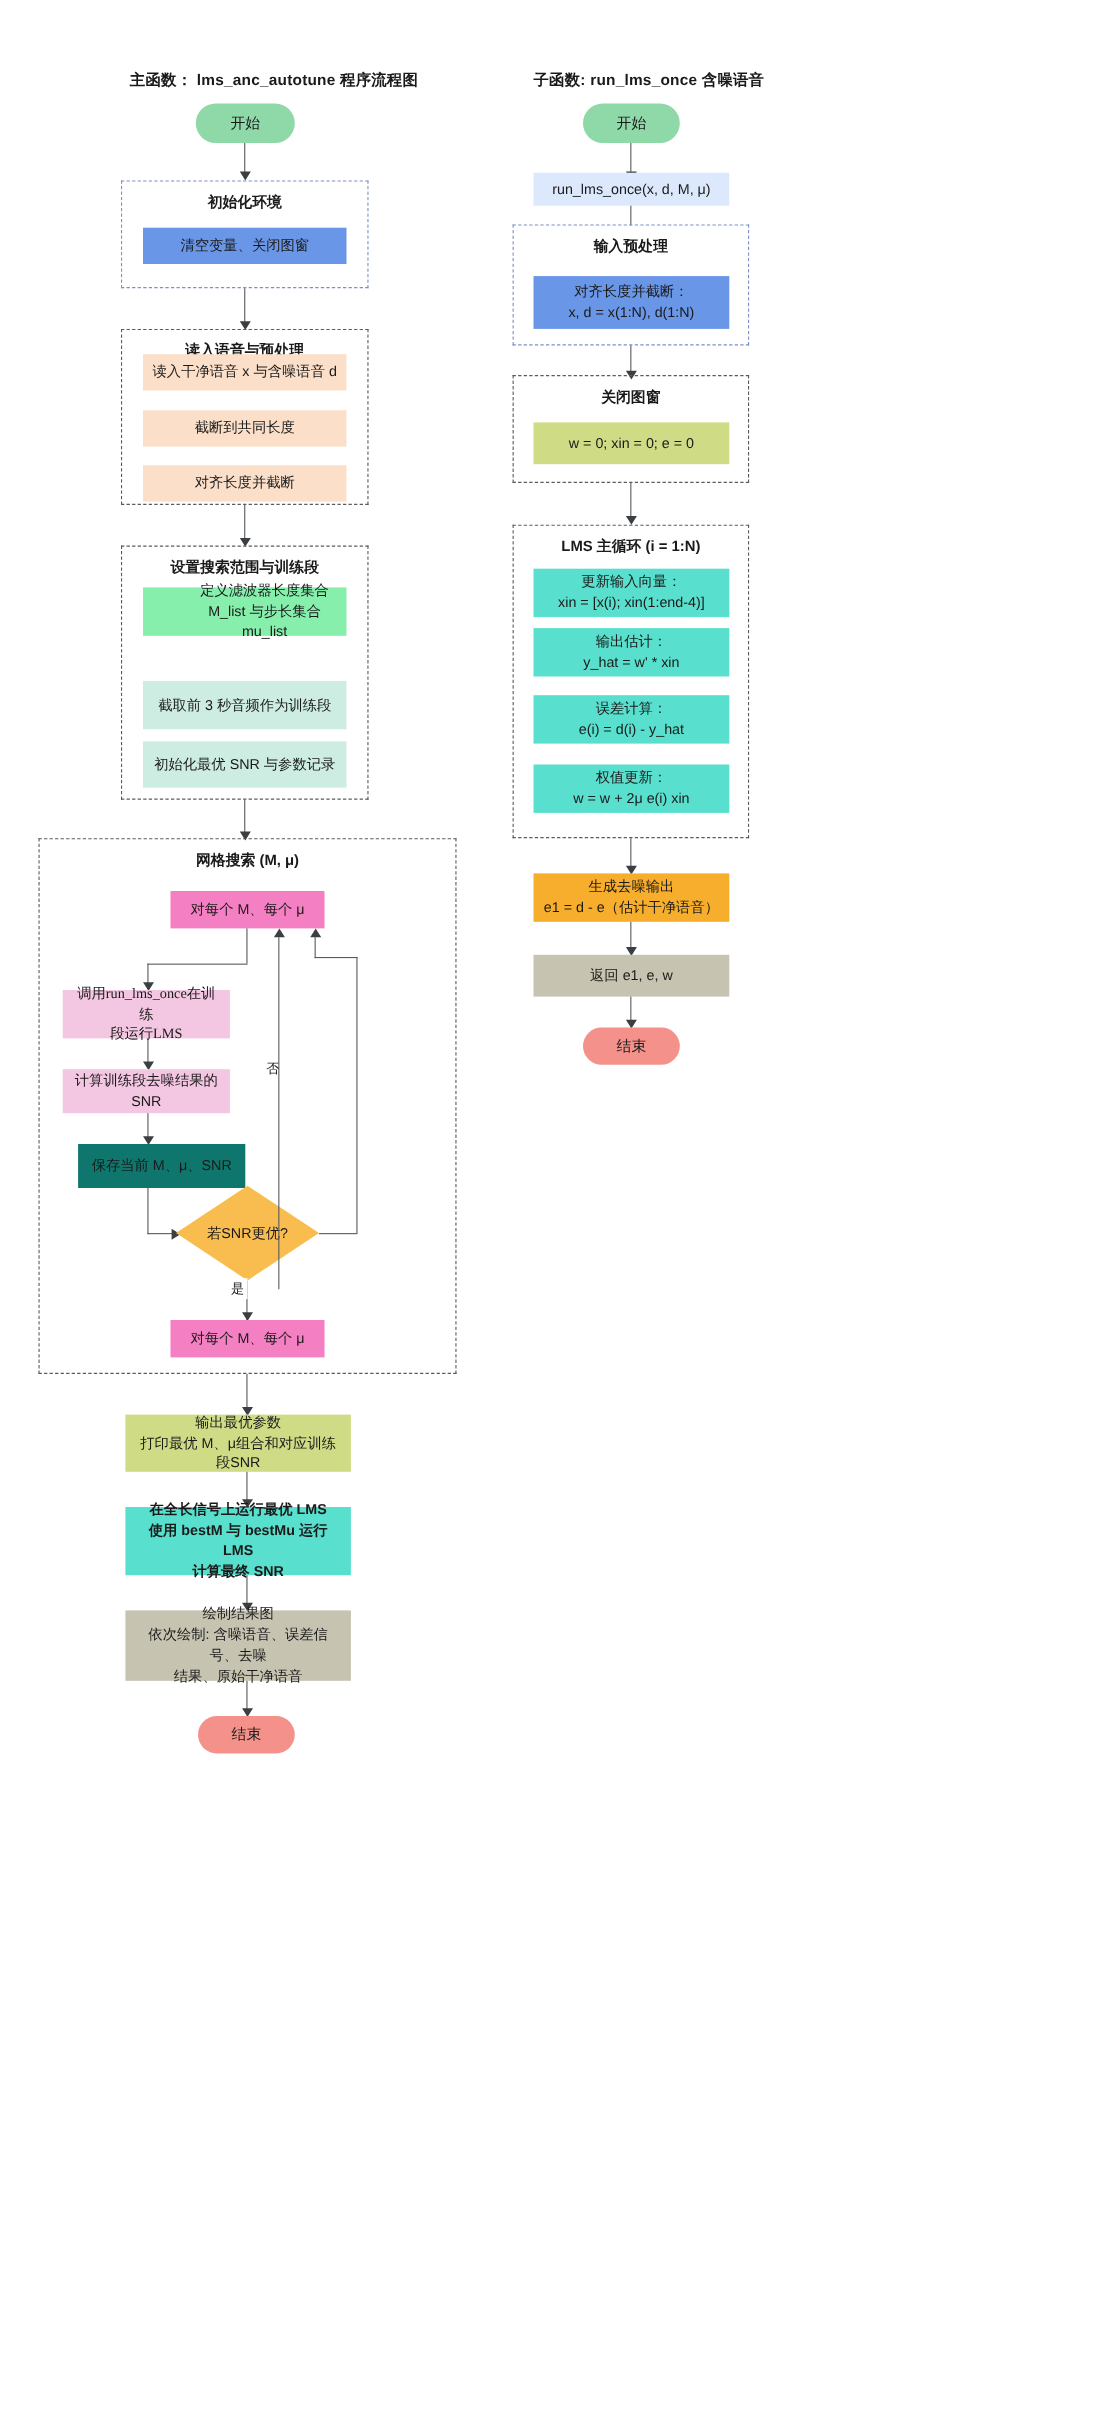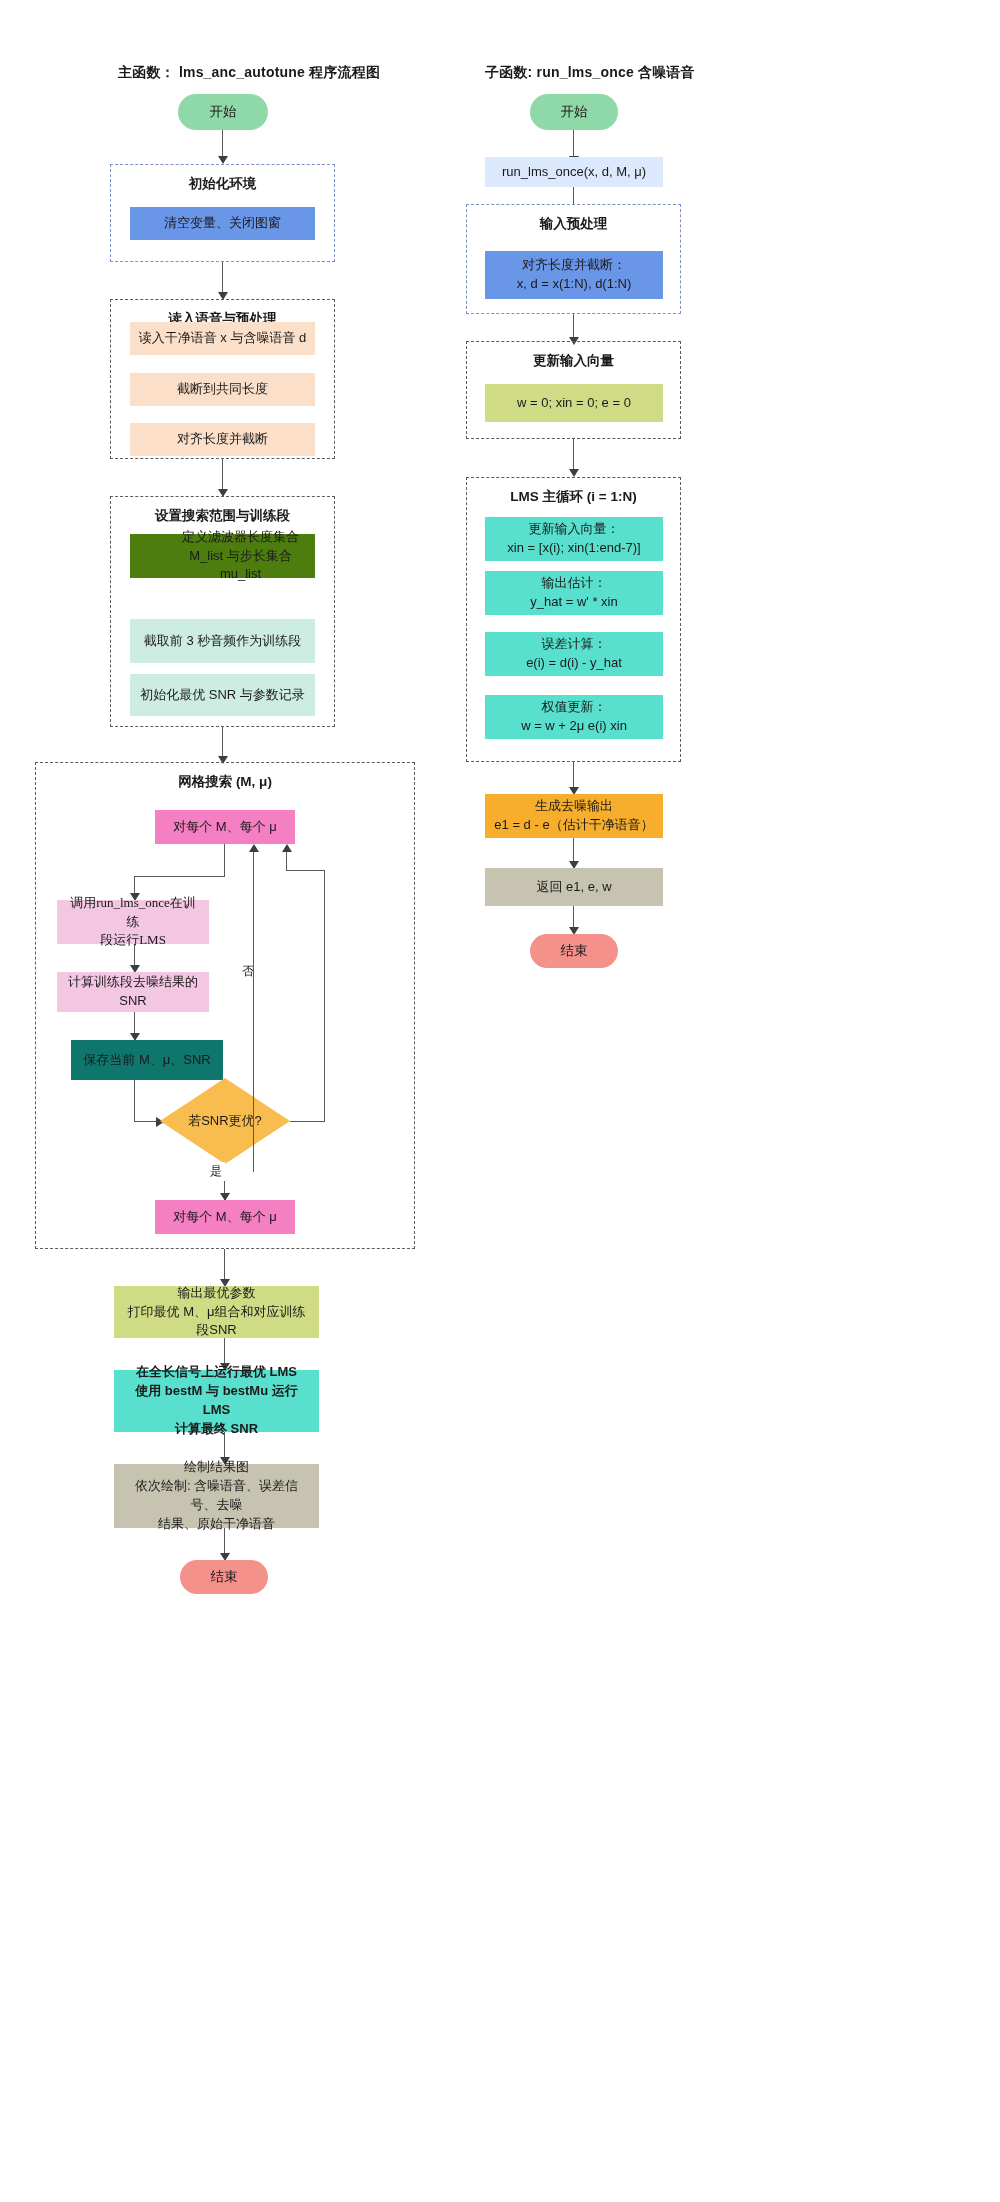--- a/index.html
+++ b/index.html
@@ -148,21 +148,21 @@
   <div class="node" style="left:130px; top:278px; width:185px; height:33px; background:#fbdfc9;">读入干净语音 x 与含噪语音 d</div>
   <div class="node" style="left:130px; top:329px; width:185px; height:33px; background:#fbdfc9;">截断到共同长度</div>
   <div class="node" style="left:130px; top:379px; width:185px; height:33px; background:#fbdfc9;">对齐长度并截断</div>
 
   <div class="edge v" style="left:222px; top:415px; height:32px;"></div>
   <div class="arrow-d" style="left:218px; top:445px;"></div>
 
   <div class="cluster" style="left:110px; top:452px; width:225px; height:231px;">
     <div class="cluster-label">设置搜索范围与训练段</div>
   </div>
-  <div class="node" style="left:130px; top:490px; width:185px; height:44px; background:#4d7c0f;padding-left:44px;">定义滤波器长度集合
+  <div class="node" style="left:130px; top:490px; width:185px; height:44px; background:#86efac;padding-left:44px;">定义滤波器长度集合
 M_list 与步长集合 mu_list</div>
   <div class="node" style="left:130px; top:575px; width:185px; height:44px; background:#cdece2;">截取前 3 秒音频作为训练段</div>
   <div class="node" style="left:130px; top:630px; width:185px; height:42px; background:#cdece2;">初始化最优 SNR 与参数记录</div>
 
   <div class="edge v" style="left:222px; top:683px; height:32px;"></div>
   <div class="arrow-d" style="left:218px; top:712px;"></div>
 
   <div class="cluster" style="left:35px; top:718px; width:380px; height:487px;">
     <div class="cluster-label">网格搜索 (M, μ)</div>
   </div>
@@ -246,32 +246,32 @@
   <div class="cluster blueish" style="left:466px; top:160px; width:215px; height:110px;">
     <div class="cluster-label">输入预处理</div>
   </div>
   <div class="node" style="left:485px; top:207px; width:178px; height:48px; background:#6a96e8;">对齐长度并截断：
 x, d = x(1:N), d(1:N)</div>
 
   <div class="edge v" style="left:573px; top:270px; height:25px;"></div>
   <div class="arrow-d" style="left:569px; top:293px;"></div>
 
   <div class="cluster" style="left:466px; top:297px; width:215px; height:98px;">
-    <div class="cluster-label">更新输入向量</div>
+    <div class="cluster-label">关闭图窗</div>
   </div>
   <div class="node" style="left:485px; top:340px; width:178px; height:38px; background:#cfdb85;">w = 0;  xin = 0;  e = 0</div>
 
   <div class="edge v" style="left:573px; top:395px; height:33px;"></div>
   <div class="arrow-d" style="left:569px; top:425px;"></div>
 
   <div class="cluster" style="left:466px; top:433px; width:215px; height:285px;">
     <div class="cluster-label">LMS 主循环 (i = 1:N)</div>
   </div>
   <div class="node" style="left:485px; top:473px; width:178px; height:44px; background:#58dfcd;">更新输入向量：
-xin = [x(i); xin(1:end-7)]</div>
+xin = [x(i); xin(1:end-4)]</div>
   <div class="node" style="left:485px; top:527px; width:178px; height:44px; background:#58dfcd;">输出估计：
 y_hat = w' * xin</div>
   <div class="node" style="left:485px; top:588px; width:178px; height:44px; background:#58dfcd;">误差计算：
 e(i) = d(i) - y_hat</div>
   <div class="node" style="left:485px; top:651px; width:178px; height:44px; background:#58dfcd;">权值更新：
 w = w + 2μ e(i) xin</div>
 
   <div class="edge v" style="left:573px; top:718px; height:28px;"></div>
   <div class="arrow-d" style="left:569px; top:743px;"></div>
 

